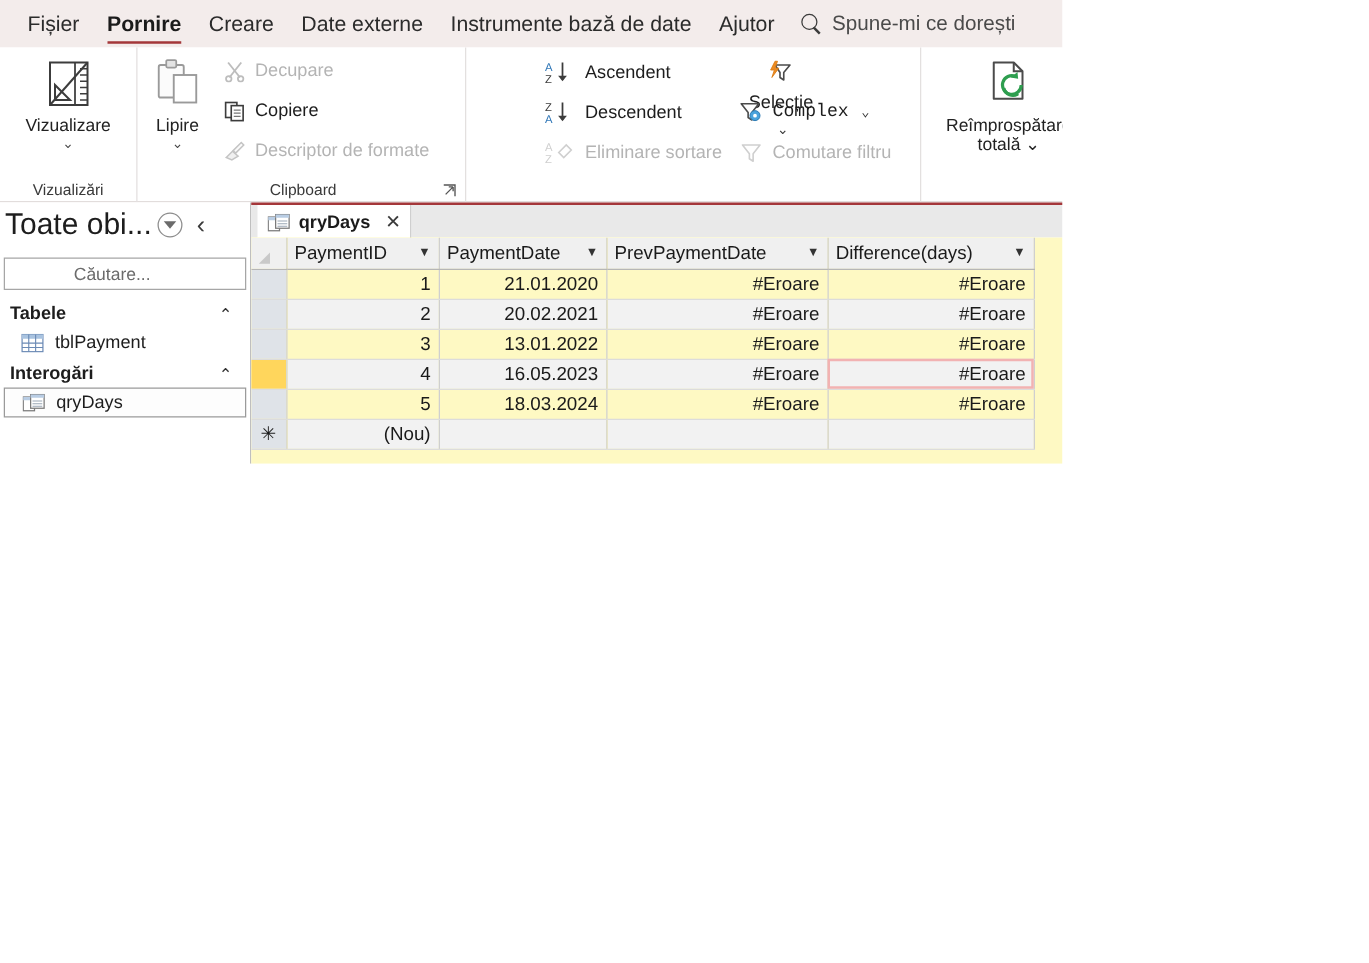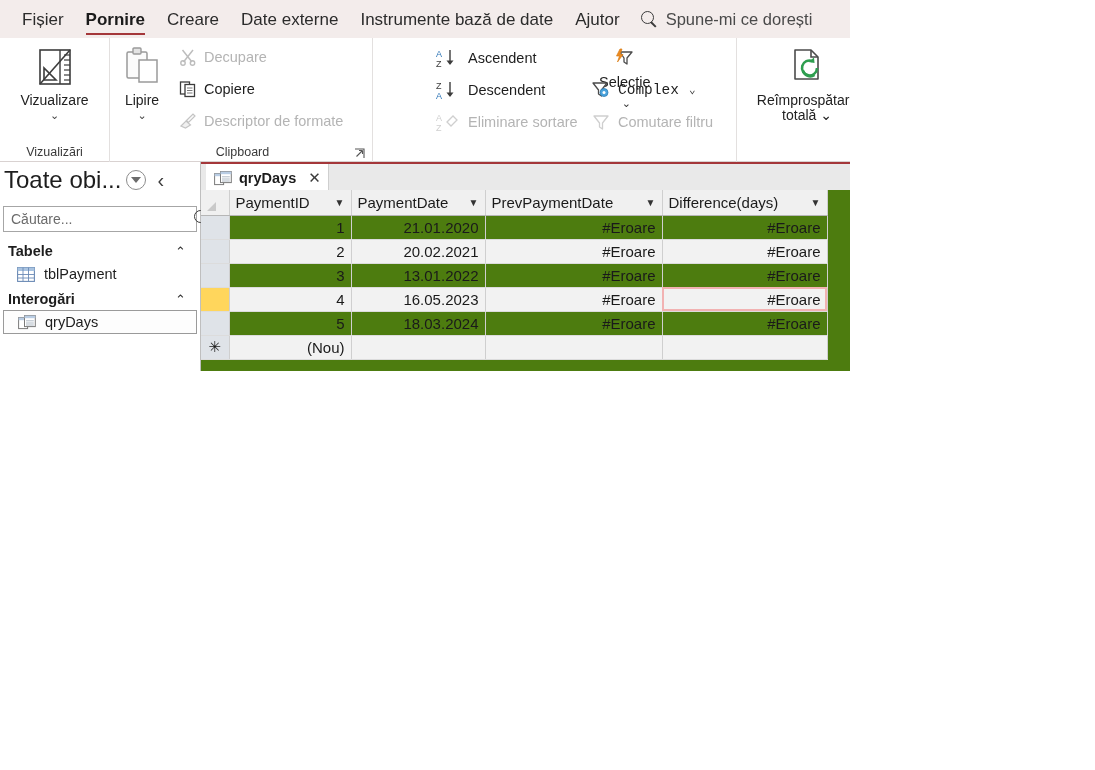--- a/index.html
+++ b/index.html
@@ -142,21 +142,21 @@
   }
   #nav-search {
     position: absolute; left: 3px; top: 44px;
     width: 194px; height: 26px;
     border: 1px solid #a6a6a6; background: #fff;
     display: flex; align-items: center; padding: 0 5px;
   }
   #nav-search input {
     border: none; outline: none; flex: 1;
     font-size: 14px; color: #4c4c4c;
-    font-family: "Liberation Sans", sans-serif; background: transparent;
+    font-family: "Liberation Sans", sans-serif; background: transparent; margin-left: 48px;
   }
   #nav-search input::placeholder { color: #6b6b6b; }
   .nav-group-hdr {
     position: absolute; left: 0; width: 201px; height: 22px;
     display: flex; align-items: center;
     font-size: 14.5px; font-weight: bold; color: #1d1d1d;
     padding-left: 8px;
   }
   .nav-group-hdr .caret {
     position: absolute; right: 15px; font-size: 13px; font-weight: normal; color:#333;
@@ -182,21 +182,21 @@
     padding: 0 7px 0 8px;
     border-right: 1px solid #cfcfcf;
   }
   #doc-tab .tname { font-size: 14.5px; font-weight: bold; color: #1b1b1b; }
   #doc-tab .tclose { font-size: 15px; color: #3a3a3a; margin-left: 5px; line-height: 14px; }
 
   
   #datasheet {
     position: absolute; left: 201px; top: 28px;
     width: 649px; height: 181px;
-    background: #4d7c0f;
+    background: #fef9c3;
     overflow: hidden;
   }
   table.ds { border-collapse: collapse; table-layout: fixed; }
   table.ds th, table.ds td {
     font-size: 15px; color: #1a1a1a;
     height: 24px; padding: 0 6px;
     border-right: 1px solid #cfcfcf;
     border-bottom: 1px solid #dcdcdc;
     white-space: nowrap; overflow: hidden;
   }

